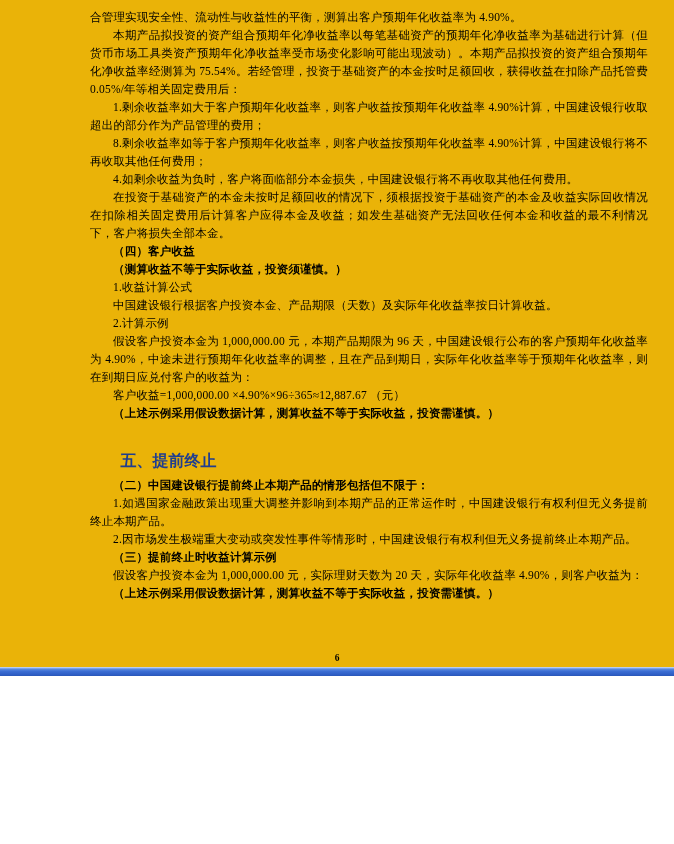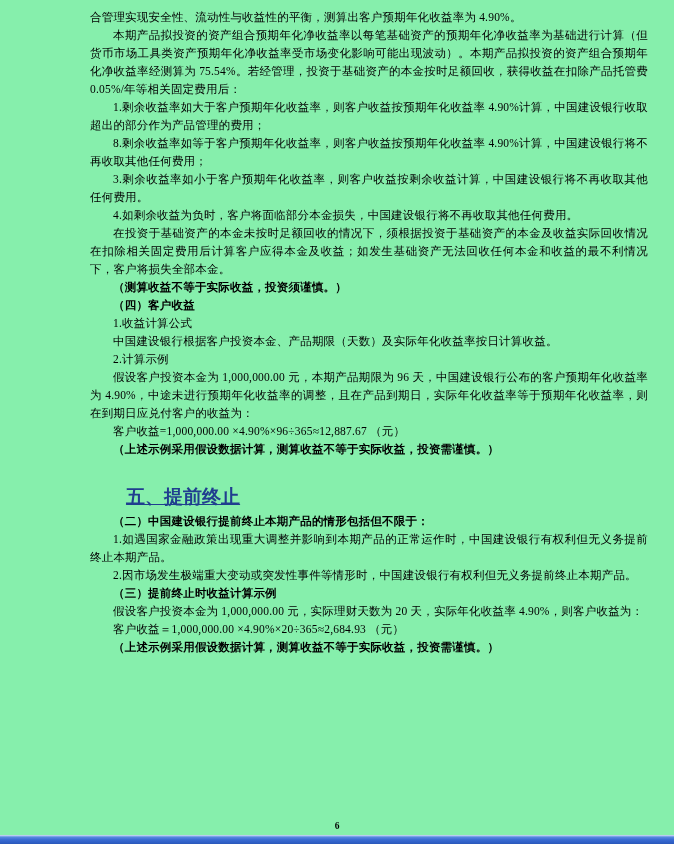--- a/index.html
+++ b/index.html
@@ -3,22 +3,22 @@
 <meta charset="utf-8">
 <style>
   html, body {
     margin: 0;
     padding: 0;
     background: #ffffff;
   }
   .page {
     position: relative;
     width: 674px;
-    height: 844px;
-    background: #86efac;
+    height: 676px;
+    background: #eab308;
     overflow: hidden;
     font-family: "Liberation Serif", "DejaVu Serif", serif;
     color: #000000;
   }
   .content {
     position: absolute;
     top: 8px;
     left: 90px;
     width: 558px;
   }
@@ -27,26 +27,25 @@
     font-size: 11.5px;
     line-height: 18px;
     text-align: justify;
     letter-spacing: 0.2px;
   }
   .ind { text-indent: 2em; }
   .b { font-weight: bold; }
   h2.sec-title {
     margin: 29px 0 5px 0;
     font-family: "Liberation Sans", "DejaVu Sans", sans-serif;
-    font-size: 19px;
+    font-size: 16px;
     font-weight: bold;
     color: #203E8F;
     text-indent: 1.9em;
     line-height: 20px;
-    text-decoration: underline;
   }
   .page-number {
     position: absolute;
     left: 0;
     right: 0;
     bottom: 13px;
     text-align: center;
     font-size: 9.5px;
     font-weight: bold;
     font-family: "Liberation Serif", "DejaVu Serif", serif;
@@ -70,39 +69,37 @@
 </head>
 <body>
 
 <div class="page">
   <div class="content">
 
     <p>合管理实现安全性、流动性与收益性的平衡，测算出客户预期年化收益率为 4.90%。</p>
     <p class="ind">本期产品拟投资的资产组合预期年化净收益率以每笔基础资产的预期年化净收益率为基础进行计算（但货币市场工具类资产预期年化净收益率受市场变化影响可能出现波动）。本期产品拟投资的资产组合预期年化净收益率经测算为 75.54%。若经管理，投资于基础资产的本金按时足额回收，获得收益在扣除产品托管费 0.05%/年等相关固定费用后：</p>
     <p class="ind">1.剩余收益率如大于客户预期年化收益率，则客户收益按预期年化收益率 4.90%计算，中国建设银行收取超出的部分作为产品管理的费用；</p>
     <p class="ind">8.剩余收益率如等于客户预期年化收益率，则客户收益按预期年化收益率 4.90%计算，中国建设银行将不再收取其他任何费用；</p>
-    <p class="ind">3.剩余收益率如小于客户预期年化收益率，则客户收益按剩余收益计算，中国建设银行将不再收取其他任何费用。</p>
     <p class="ind">4.如剩余收益为负时，客户将面临部分本金损失，中国建设银行将不再收取其他任何费用。</p>
     <p class="ind">在投资于基础资产的本金未按时足额回收的情况下，须根据投资于基础资产的本金及收益实际回收情况在扣除相关固定费用后计算客户应得本金及收益；如发生基础资产无法回收任何本金和收益的最不利情况下，客户将损失全部本金。</p>
+    <p class="ind b">（四）客户收益</p>
     <p class="ind b">（测算收益不等于实际收益，投资须谨慎。）</p>
-    <p class="ind b">（四）客户收益</p>
     <p class="ind">1.收益计算公式</p>
     <p class="ind">中国建设银行根据客户投资本金、产品期限（天数）及实际年化收益率按日计算收益。</p>
     <p class="ind">2.计算示例</p>
     <p class="ind">假设客户投资本金为 1,000,000.00 元，本期产品期限为 96 天，中国建设银行公布的客户预期年化收益率为 4.90%，中途未进行预期年化收益率的调整，且在产品到期日，实际年化收益率等于预期年化收益率，则在到期日应兑付客户的收益为：</p>
     <p class="ind">客户收益=1,000,000.00 ×4.90%×96÷365≈12,887.67 （元）</p>
     <p class="ind b">（上述示例采用假设数据计算，测算收益不等于实际收益，投资需谨慎。）</p>
 
     <h2 class="sec-title">五、提前终止</h2>
 
     <p class="ind b">（二）中国建设银行提前终止本期产品的情形包括但不限于：</p>
     <p class="ind">1.如遇国家金融政策出现重大调整并影响到本期产品的正常运作时，中国建设银行有权利但无义务提前终止本期产品。</p>
     <p class="ind">2.因市场发生极端重大变动或突发性事件等情形时，中国建设银行有权利但无义务提前终止本期产品。</p>
     <p class="ind b">（三）提前终止时收益计算示例</p>
     <p class="ind">假设客户投资本金为 1,000,000.00 元，实际理财天数为 20 天，实际年化收益率 4.90%，则客户收益为：</p>
-    <p class="ind">客户收益＝1,000,000.00 ×4.90%×20÷365≈2,684.93 （元）</p>
     <p class="ind b">（上述示例采用假设数据计算，测算收益不等于实际收益，投资需谨慎。）</p>
 
   </div>
 
   <div class="page-number">6</div>
   <div class="footer-bar"></div>
 </div>
 
 </body></html>

